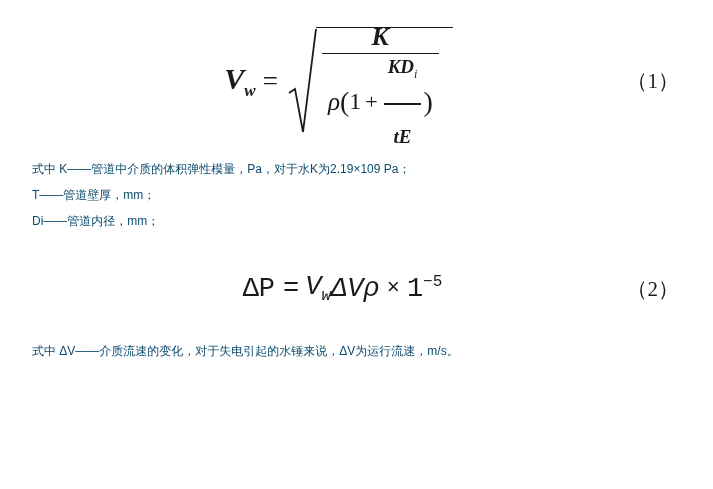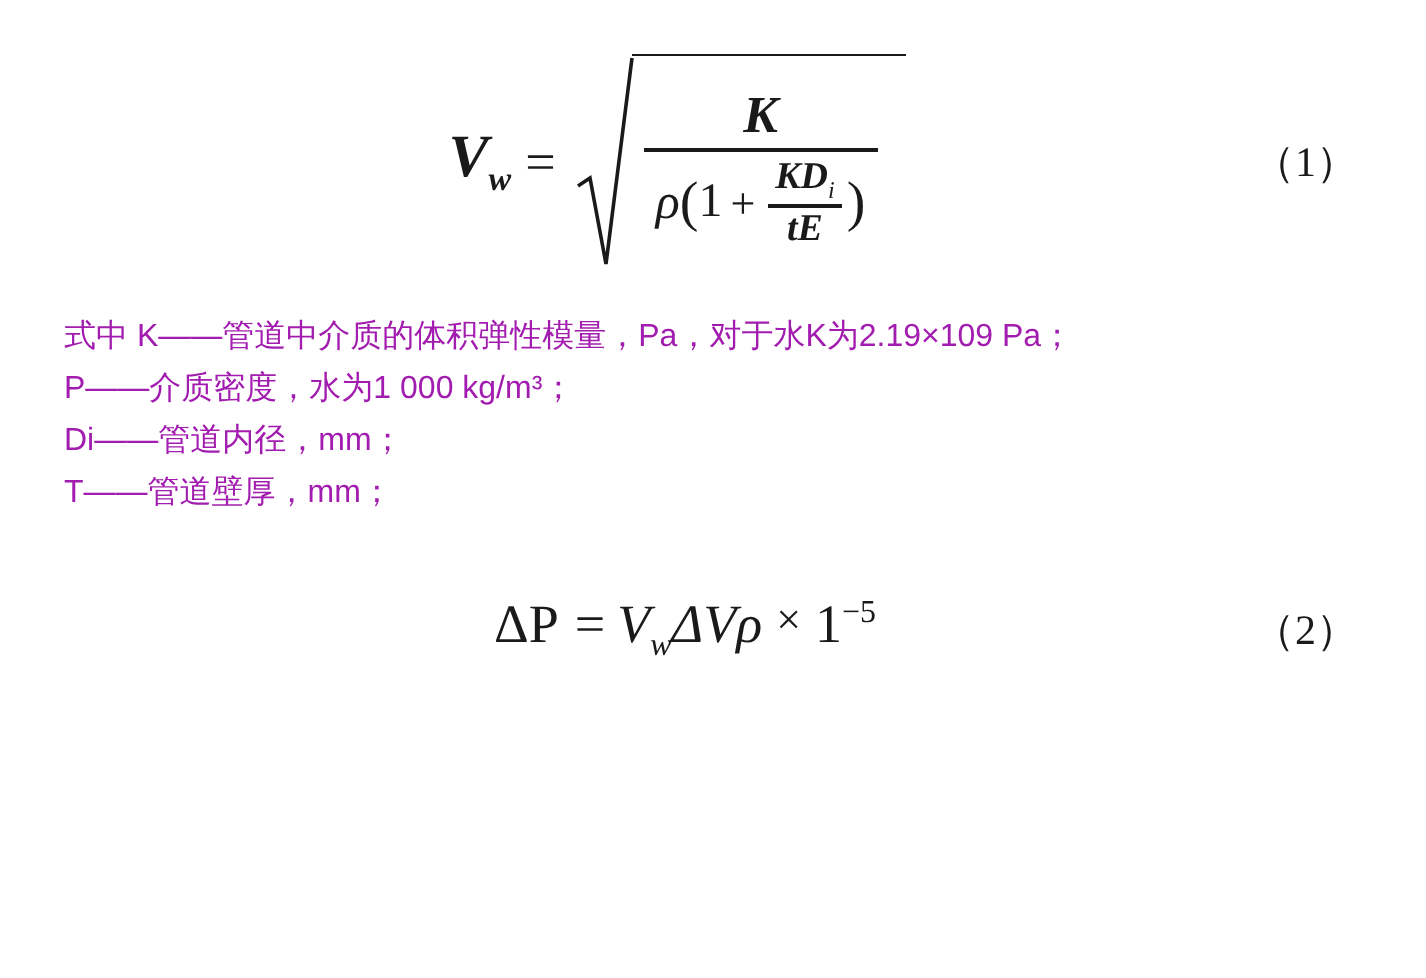--- a/index.html
+++ b/index.html
@@ -113,56 +113,56 @@
   .den-row {
     display: flex;
     align-items: center;
     font-size: 25px;
   }
   .rho { font-family: "Liberation Serif", serif; font-style: italic; font-size: 25px; }
   .paren { font-size: 28px; font-family: "Liberation Serif", serif; }
   .one { font-family: "Liberation Serif", serif; font-size: 24px; }
   .plus { font-size: 22px; margin: 0 4px; font-family: "Liberation Serif", serif; }
 
-  .frac-inner { font-size: 19px; margin: 0 2px; }
+  .frac-inner { font-size: 19px; margin: 0 2px; gap: 21px; }
   .frac-inner .num, .frac-inner .den {
     font-style: italic;
     font-family: "Liberation Serif", serif;
     font-weight: bold;
     font-size: 19px;
     padding: 0 4px;
   }
   .frac-inner .den { font-weight: bold; }
   .frac-inner .isub {
     font-size: 12px;
     font-style: italic;
     vertical-align: sub;
     font-weight: normal;
   }
 
   
   .txt {
     font-family: "Liberation Sans", "DejaVu Sans", sans-serif;
-    font-size: 16px;
+    font-size: 12px;
     line-height: 26px;
-    color: #a21caf;
+    color: #0c4a6e;
     padding-left: 4px;
     white-space: pre-wrap;
   }
   .gap-small { height: 12px; }
   .gap-med { height: 18px; }
 
   
   #eq2 {
     height: 74px;
   }
   .eq2-inner {
     display: flex;
-    align-items: flex-start;
-    font-family: Liberation Serif, serif;
+    align-items: center;
+    font-family: Liberation Mono, monospace;
     font-size: 27px;
     transform: translateX(-14px);
   }
   .eq2-inner .it { font-style: italic; }
   .eq2-inner .sub {
     font-size: 16px;
     font-style: italic;
     vertical-align: sub;
   }
   .eq2-inner .times { margin: 0 7px; font-size: 22px; }
@@ -207,36 +207,36 @@
               </div>
             </div>
           </div>
         </div>
       </div>
     </div>
     <span class="eq-number">（1）</span>
   </div>
 
   <div class="txt">式中 K——管道中介质的体积弹性模量，Pa，对于水K为2.19×109 Pa；</div>
-  <div class="txt">P——介质密度，水为1 000 kg/m³；</div>
+  <div class="txt">T——管道壁厚，mm；</div>
   <div class="txt">Di——管道内径，mm；</div>
-  <div class="txt">T——管道壁厚，mm；</div>
 
   <div class="gap-med"></div>
 
 
   <div class="eq-block" id="eq2">
     <div class="eq2-inner">
       <span>ΔP</span>
       <span class="eq2-eq">=</span>
       <span class="it"><span>V</span><span class="sub">w</span></span>
       <span class="it">ΔV</span>
       <span class="it">ρ</span>
       <span class="times">×</span>
       <span><span>1</span><span class="sup">−5</span></span>
     </div>
     <span class="eq-number">（2）</span>
   </div>
 
   <div class="gap-small"></div>
 
+  <div class="txt">式中 ΔV——介质流速的变化，对于失电引起的水锤来说，ΔV为运行流速，m/s。</div>
 
 </div>
 
 </body></html>

